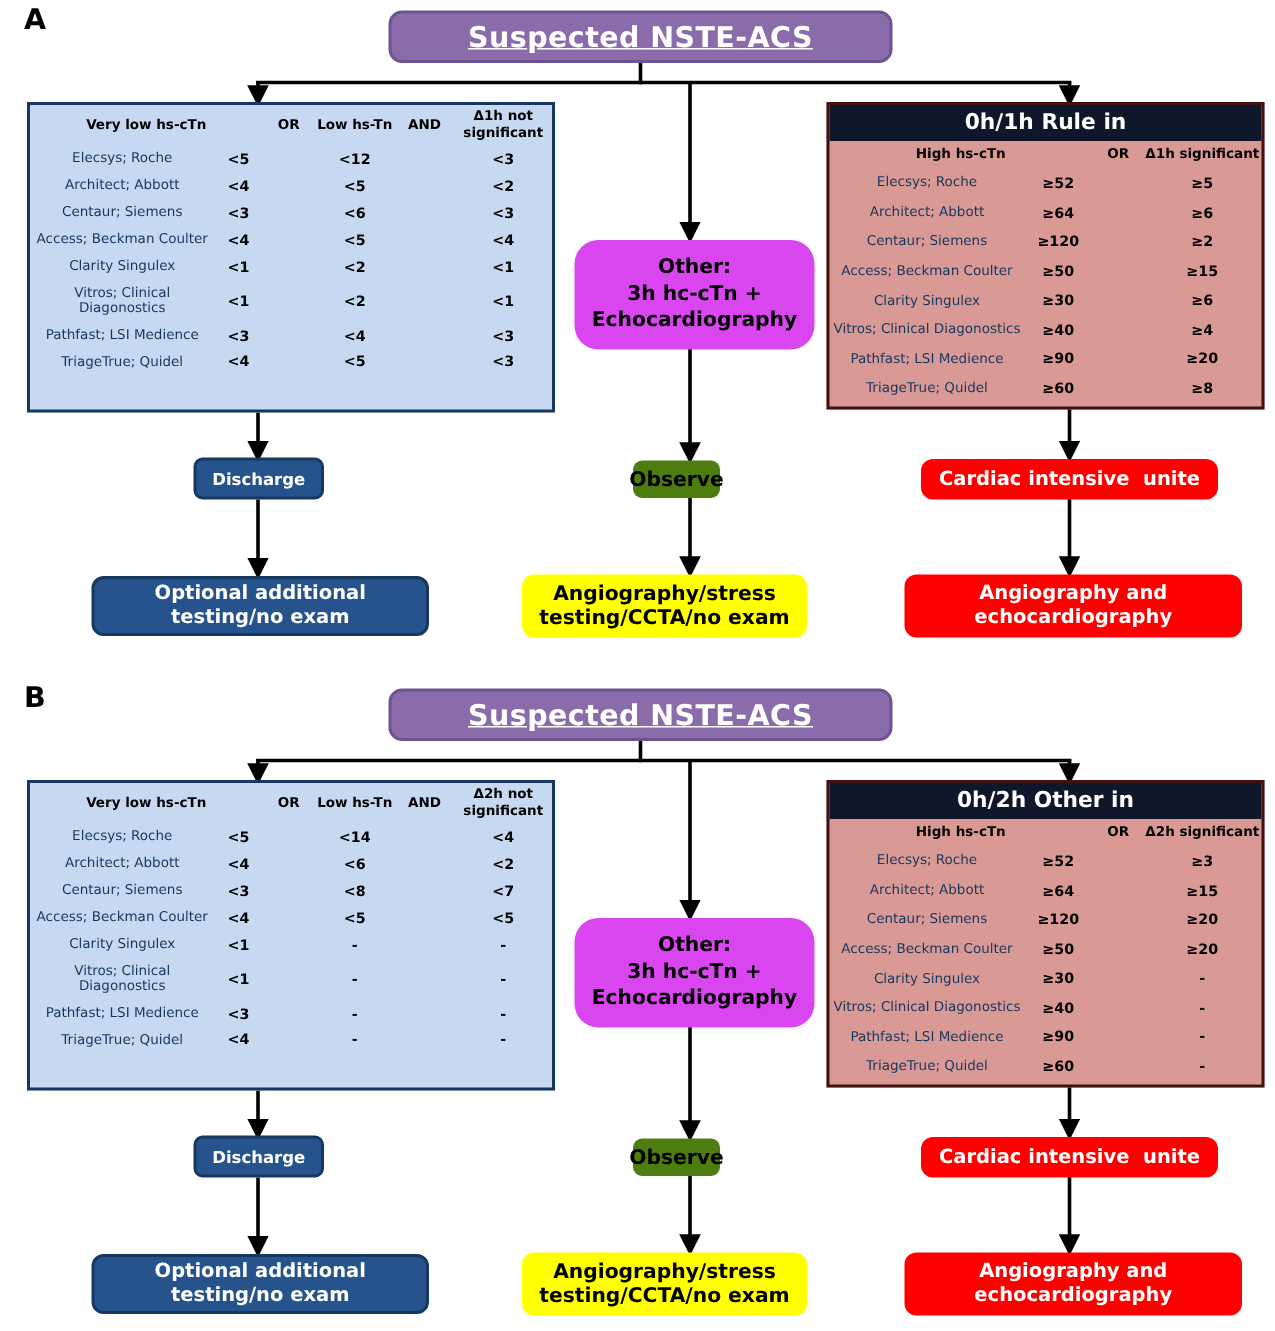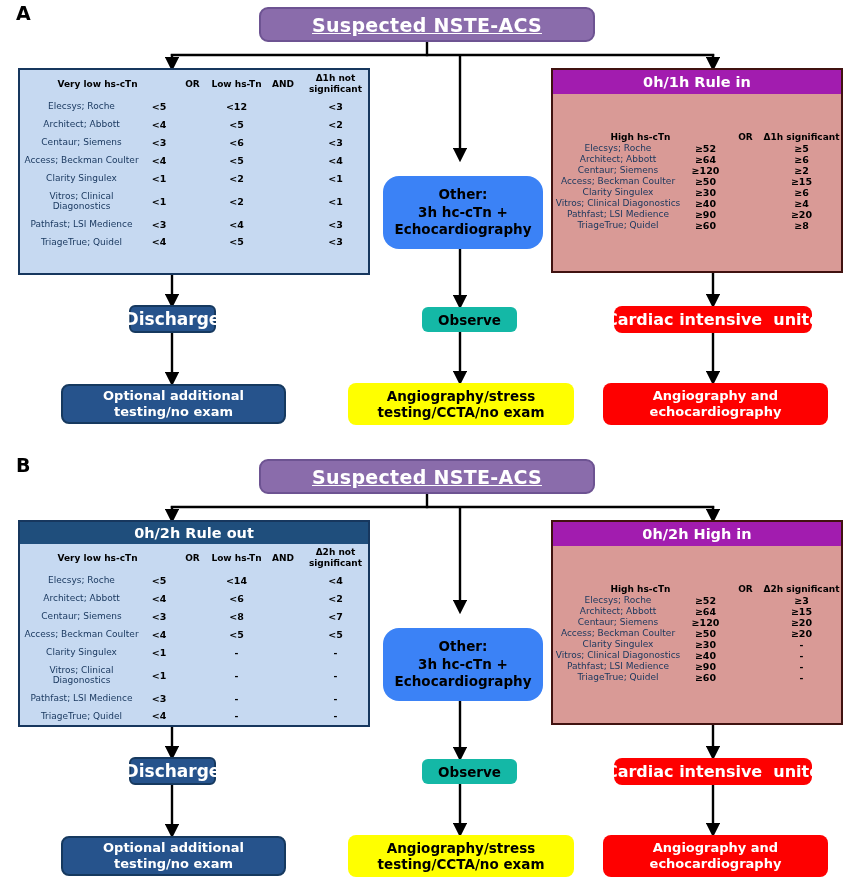--- a/index.html
+++ b/index.html
@@ -14,40 +14,40 @@
     display:flex; align-items:center; justify-content:center;
     color:#fff; font-weight:bold; font-size:19px; letter-spacing:.3px; box-sizing:border-box;text-decoration:underline; }
 
   .arrows { position:absolute; left:0; top:0; }
 
   .table { position:absolute; box-sizing:border-box; }
   .table.out { left:18px;  top:68px; width:352px; height:207px; background:#c6d9f1; border:2px solid #17375e; }
   .table.in  { left:551px; top:68px; width:292px; height:205px; background:#d99a96; border:2.5px solid #401210; }
   .thead { display:flex; align-items:center; justify-content:center; color:#fff; font-weight:bold; }
   .out .thead { height:22px; background:#1f4e7c; font-size:14.5px; }
-  .in  .thead { height:24px; background:#a21caf; font-size:14.5px; }
+  .in  .thead { height:24px; background:#0f172a; font-size:14.5px; }
   .tbody { display:flex; flex-direction:column; justify-content:space-around; }
   .out .tbody { height:181px; }
-  .in  .tbody { height:175px;justify-content:center; }
+  .in  .tbody { height:175px; }
   .trow { display:grid; grid-template-columns:var(--cols); align-items:center; }
   .c { display:flex; align-items:center; justify-content:center; text-align:center; }
   .ch   { font-weight:bold; font-size:9px;  color:#000; line-height:1.15; white-space:pre-line; }
   .name { font-size:9px;  color:#17365d; white-space:pre; line-height:1.15; }
   .val  { font-size:9.5px; font-weight:bold; color:#000; }
   .c1{grid-column:1}.c2{grid-column:2}.c3{grid-column:3}.c4{grid-column:4}.c5{grid-column:5}.c6{grid-column:6}
   .span2{grid-column:1/3}
 
   .fbox { position:absolute; display:flex; align-items:center; justify-content:center; text-align:center;
           font-weight:bold; box-sizing:border-box; white-space:pre-line; }
-  .other-box    { left:383px; top:176px; width:160px; height:73px; background:#3b82f6; border-radius:16px; font-size:13.5px; color:#000; line-height:1.32; }
-  .discharge-box{ left:129px; top:305px; width:87px;  height:28px; background:#26538c; border:2px solid #16395f; border-radius:6px; color:#fff; font-size:17px; }
-  .observe-box  { left:422px; top:307px; width:95px;  height:25px; background:#14b8a6; border-radius:6px; font-size:13.5px; color:#000; }
-  .cardiac-box  { left:614px; top:306px; width:198px; height:27px; background:#fe0000; border-radius:8px; color:#fff; font-size:16px; white-space:pre; }
+  .other-box    { left:383px; top:160px; width:160px; height:73px; background:#d946ef; border-radius:16px; font-size:13.5px; color:#000; line-height:1.32; }
+  .discharge-box{ left:129px; top:305px; width:87px;  height:28px; background:#26538c; border:2px solid #16395f; border-radius:6px; color:#fff; font-size:11px; }
+  .observe-box  { left:422px; top:307px; width:58px;  height:25px; background:#4d7c0f; border-radius:6px; font-size:13.5px; color:#000; }
+  .cardiac-box  { left:614px; top:306px; width:198px; height:27px; background:#fe0000; border-radius:8px; color:#fff; font-size:13px; white-space:pre; }
   .optional-box { left:61px;  top:384px; width:225px; height:40px; background:#26538c; border:2px solid #16395f; border-radius:8px; color:#fff; font-size:13px; line-height:1.2; }
-  .stress-box   { left:348px; top:383px; width:226px; height:42px; background:#ffff00; border-radius:8px; font-size:13.5px; color:#000; line-height:1.2; }
+  .stress-box   { left:348px; top:383px; width:190px; height:42px; background:#ffff00; border-radius:8px; font-size:13.5px; color:#000; line-height:1.2; }
   .echo-box     { left:603px; top:383px; width:225px; height:42px; background:#fe0000; border-radius:8px; color:#fff; font-size:13px; line-height:1.2; }
 </style>
 </head>
 <body>
 
 <svg width="0" height="0" style="position:absolute" aria-hidden="true">
   <defs>
     <marker id="ah" viewBox="0 0 10 10" refX="5" refY="5" markerWidth="6" markerHeight="6" orient="auto-start-reverse">
       <path d="M0,0 L10,5 L0,10 z" fill="#000"></path>
     </marker>
@@ -225,21 +225,20 @@
       </g>
     </svg>
 
     <div class="panel-label">B</div>
 
     <div class="title-box">
       <span>Suspected NSTE-ACS</span>
     </div>
 
     <div class="table out">
-      <div class="thead">0h/2h Rule out</div>
       <div class="tbody" style="--cols:123px 32px 35px 53px 40px 65px">
         <div class="trow">
           <div class="c span2 ch">Very low hs-cTn</div>
           <div class="c c3 ch">OR</div>
           <div class="c c4 ch">Low hs-Tn</div>
           <div class="c c5 ch">AND</div>
           <div class="c c6 ch">Δ2h not
 significant</div>
         </div>
         <div class="trow">
@@ -288,21 +287,21 @@
         <div class="trow">
           <div class="c c1 name">TriageTrue; Quidel</div>
           <div class="c c2 val">&lt;4</div>
           <div class="c c4 val">-</div>
           <div class="c c6 val">-</div>
         </div>
       </div>
     </div>
 
     <div class="table in">
-      <div class="thead">0h/2h High in</div>
+      <div class="thead">0h/2h Other in</div>
       <div class="tbody" style="--cols:130px 45px 35px 77px">
         <div class="trow">
           <div class="c span2 ch">High hs-cTn</div>
           <div class="c c3 ch">OR</div>
           <div class="c c4 ch">Δ2h significant</div>
         </div>
         <div class="trow">
           <div class="c c1 name">Elecsys; Roche</div>
           <div class="c c2 val">≥52</div>
           <div class="c c4 val">≥3</div>

